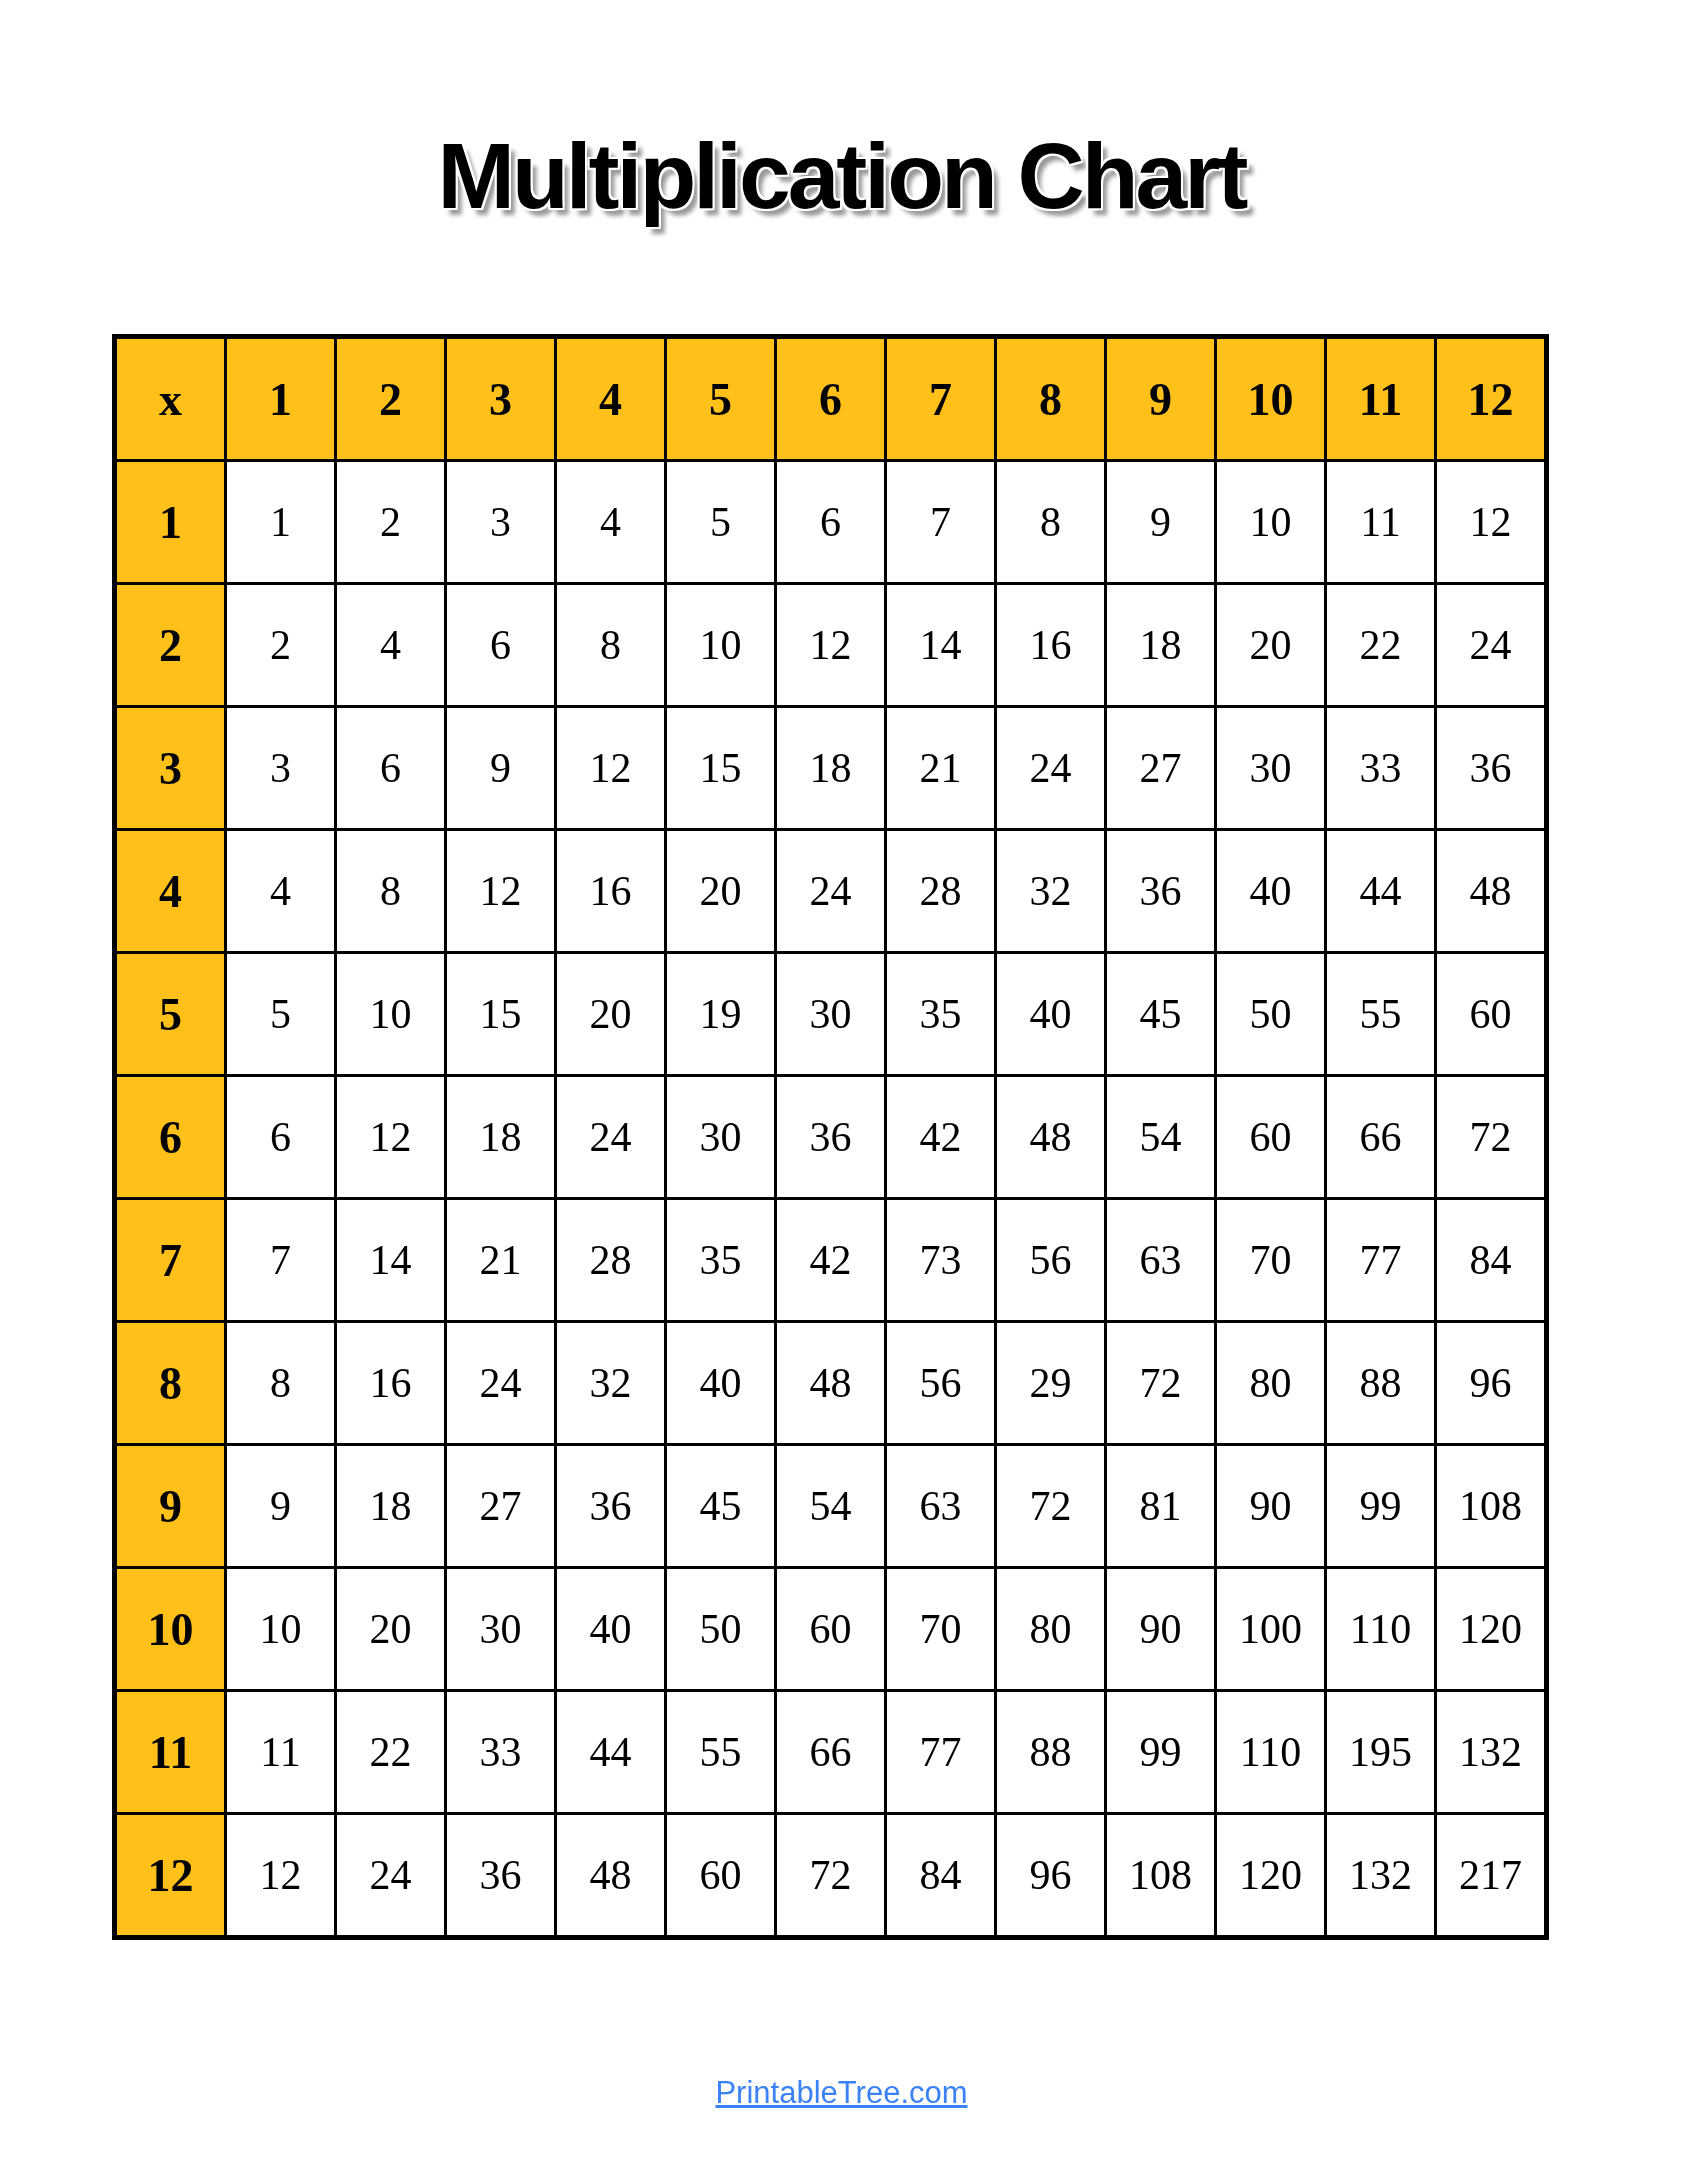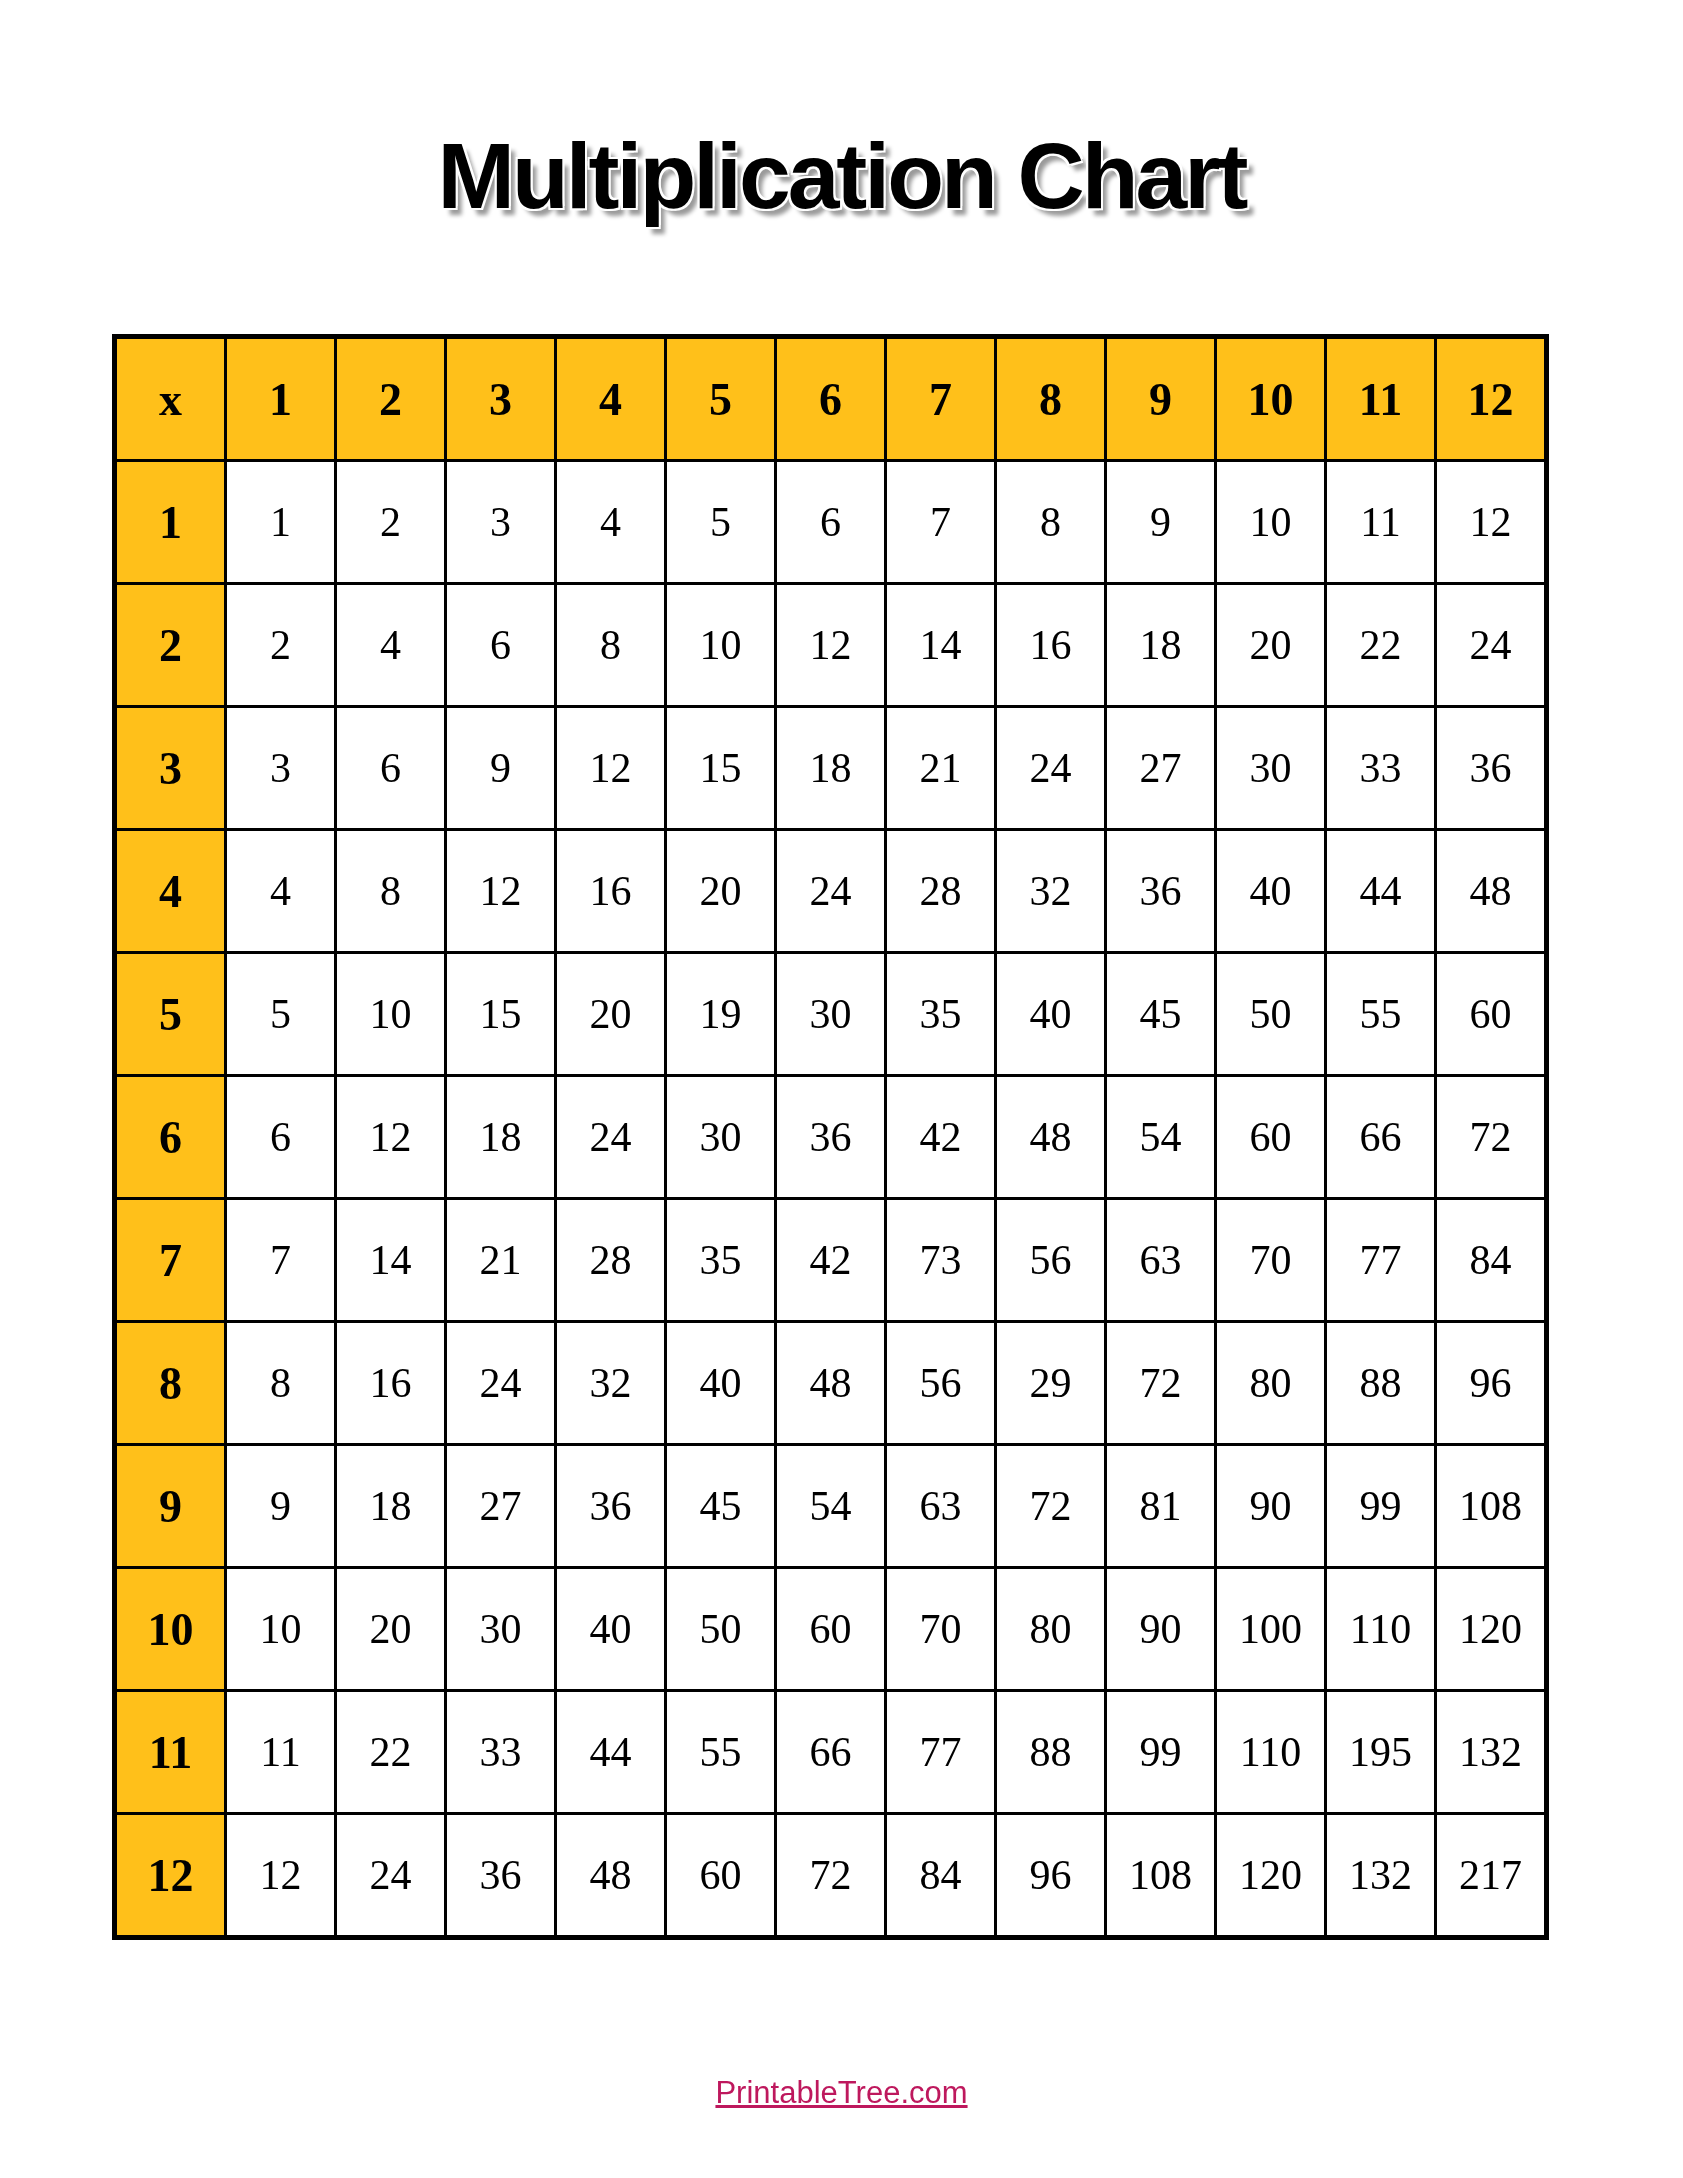--- a/index.html
+++ b/index.html
@@ -60,21 +60,21 @@
   .footer {
     position:absolute;
     top:2075px;
     left:0;
     width:100%;
     text-align:center;
     font-family:"Liberation Sans", sans-serif;
     font-size:31px;
   }
   .footer a {
-    color:#be185d;
+    color:#3b82f6;
     text-decoration:underline;
     cursor:pointer;
   }
 </style>
 </head>
 <body>
 
 <div class="page">
 
   <h1 class="title">Multiplication Chart</h1>

